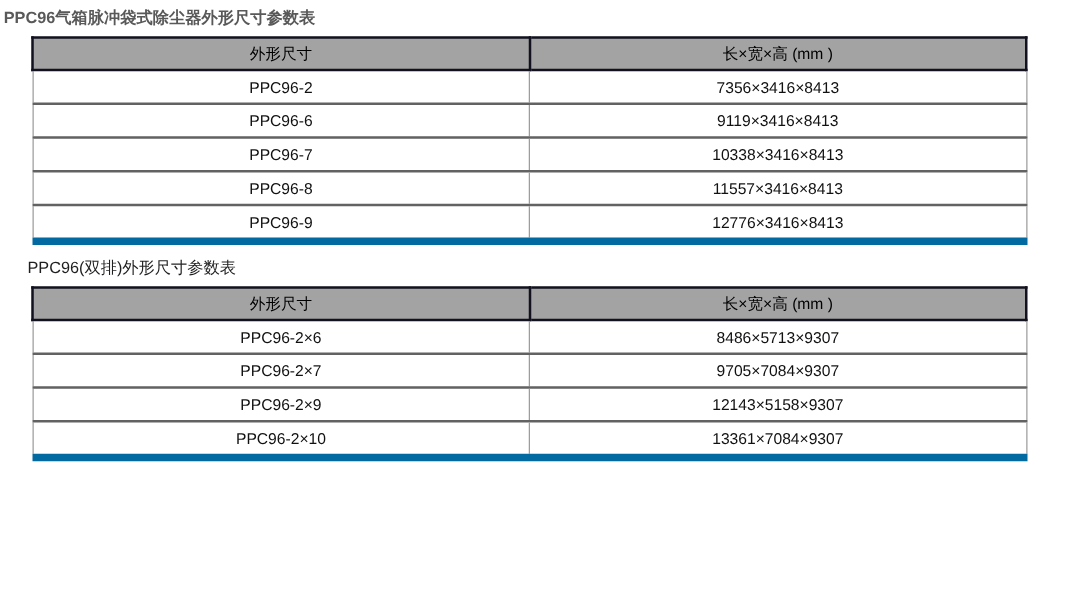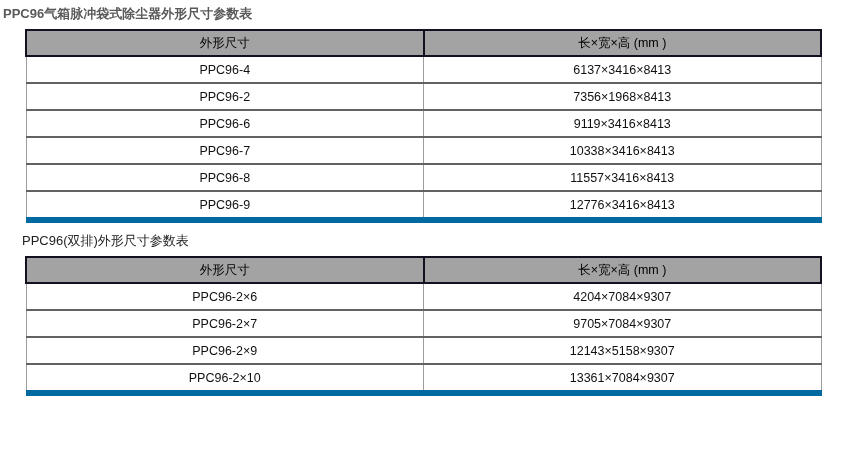--- a/index.html
+++ b/index.html
@@ -75,26 +75,22 @@
 
   <table class="spec-table">
       <thead>
         <tr>
           <th>外形尺寸</th>
           <th>长×宽×高 (mm )</th>
         </tr>
       </thead>
       <tbody>
         <tr>
-          <td>PPC96-4</td>
-          <td>6137×3416×8413</td>
-        </tr>
-        <tr>
           <td>PPC96-2</td>
-          <td>7356×1968×8413</td>
+          <td>7356×3416×8413</td>
         </tr>
         <tr>
           <td>PPC96-6</td>
           <td>9119×3416×8413</td>
         </tr>
         <tr>
           <td>PPC96-7</td>
           <td>10338×3416×8413</td>
         </tr>
         <tr>
@@ -113,21 +109,21 @@
   <table class="spec-table">
       <thead>
         <tr>
           <th>外形尺寸</th>
           <th>长×宽×高 (mm )</th>
         </tr>
       </thead>
       <tbody>
         <tr>
           <td>PPC96-2×6</td>
-          <td>4204×7084×9307</td>
+          <td>8486×5713×9307</td>
         </tr>
         <tr>
           <td>PPC96-2×7</td>
           <td>9705×7084×9307</td>
         </tr>
         <tr>
           <td>PPC96-2×9</td>
           <td>12143×5158×9307</td>
         </tr>
         <tr>

